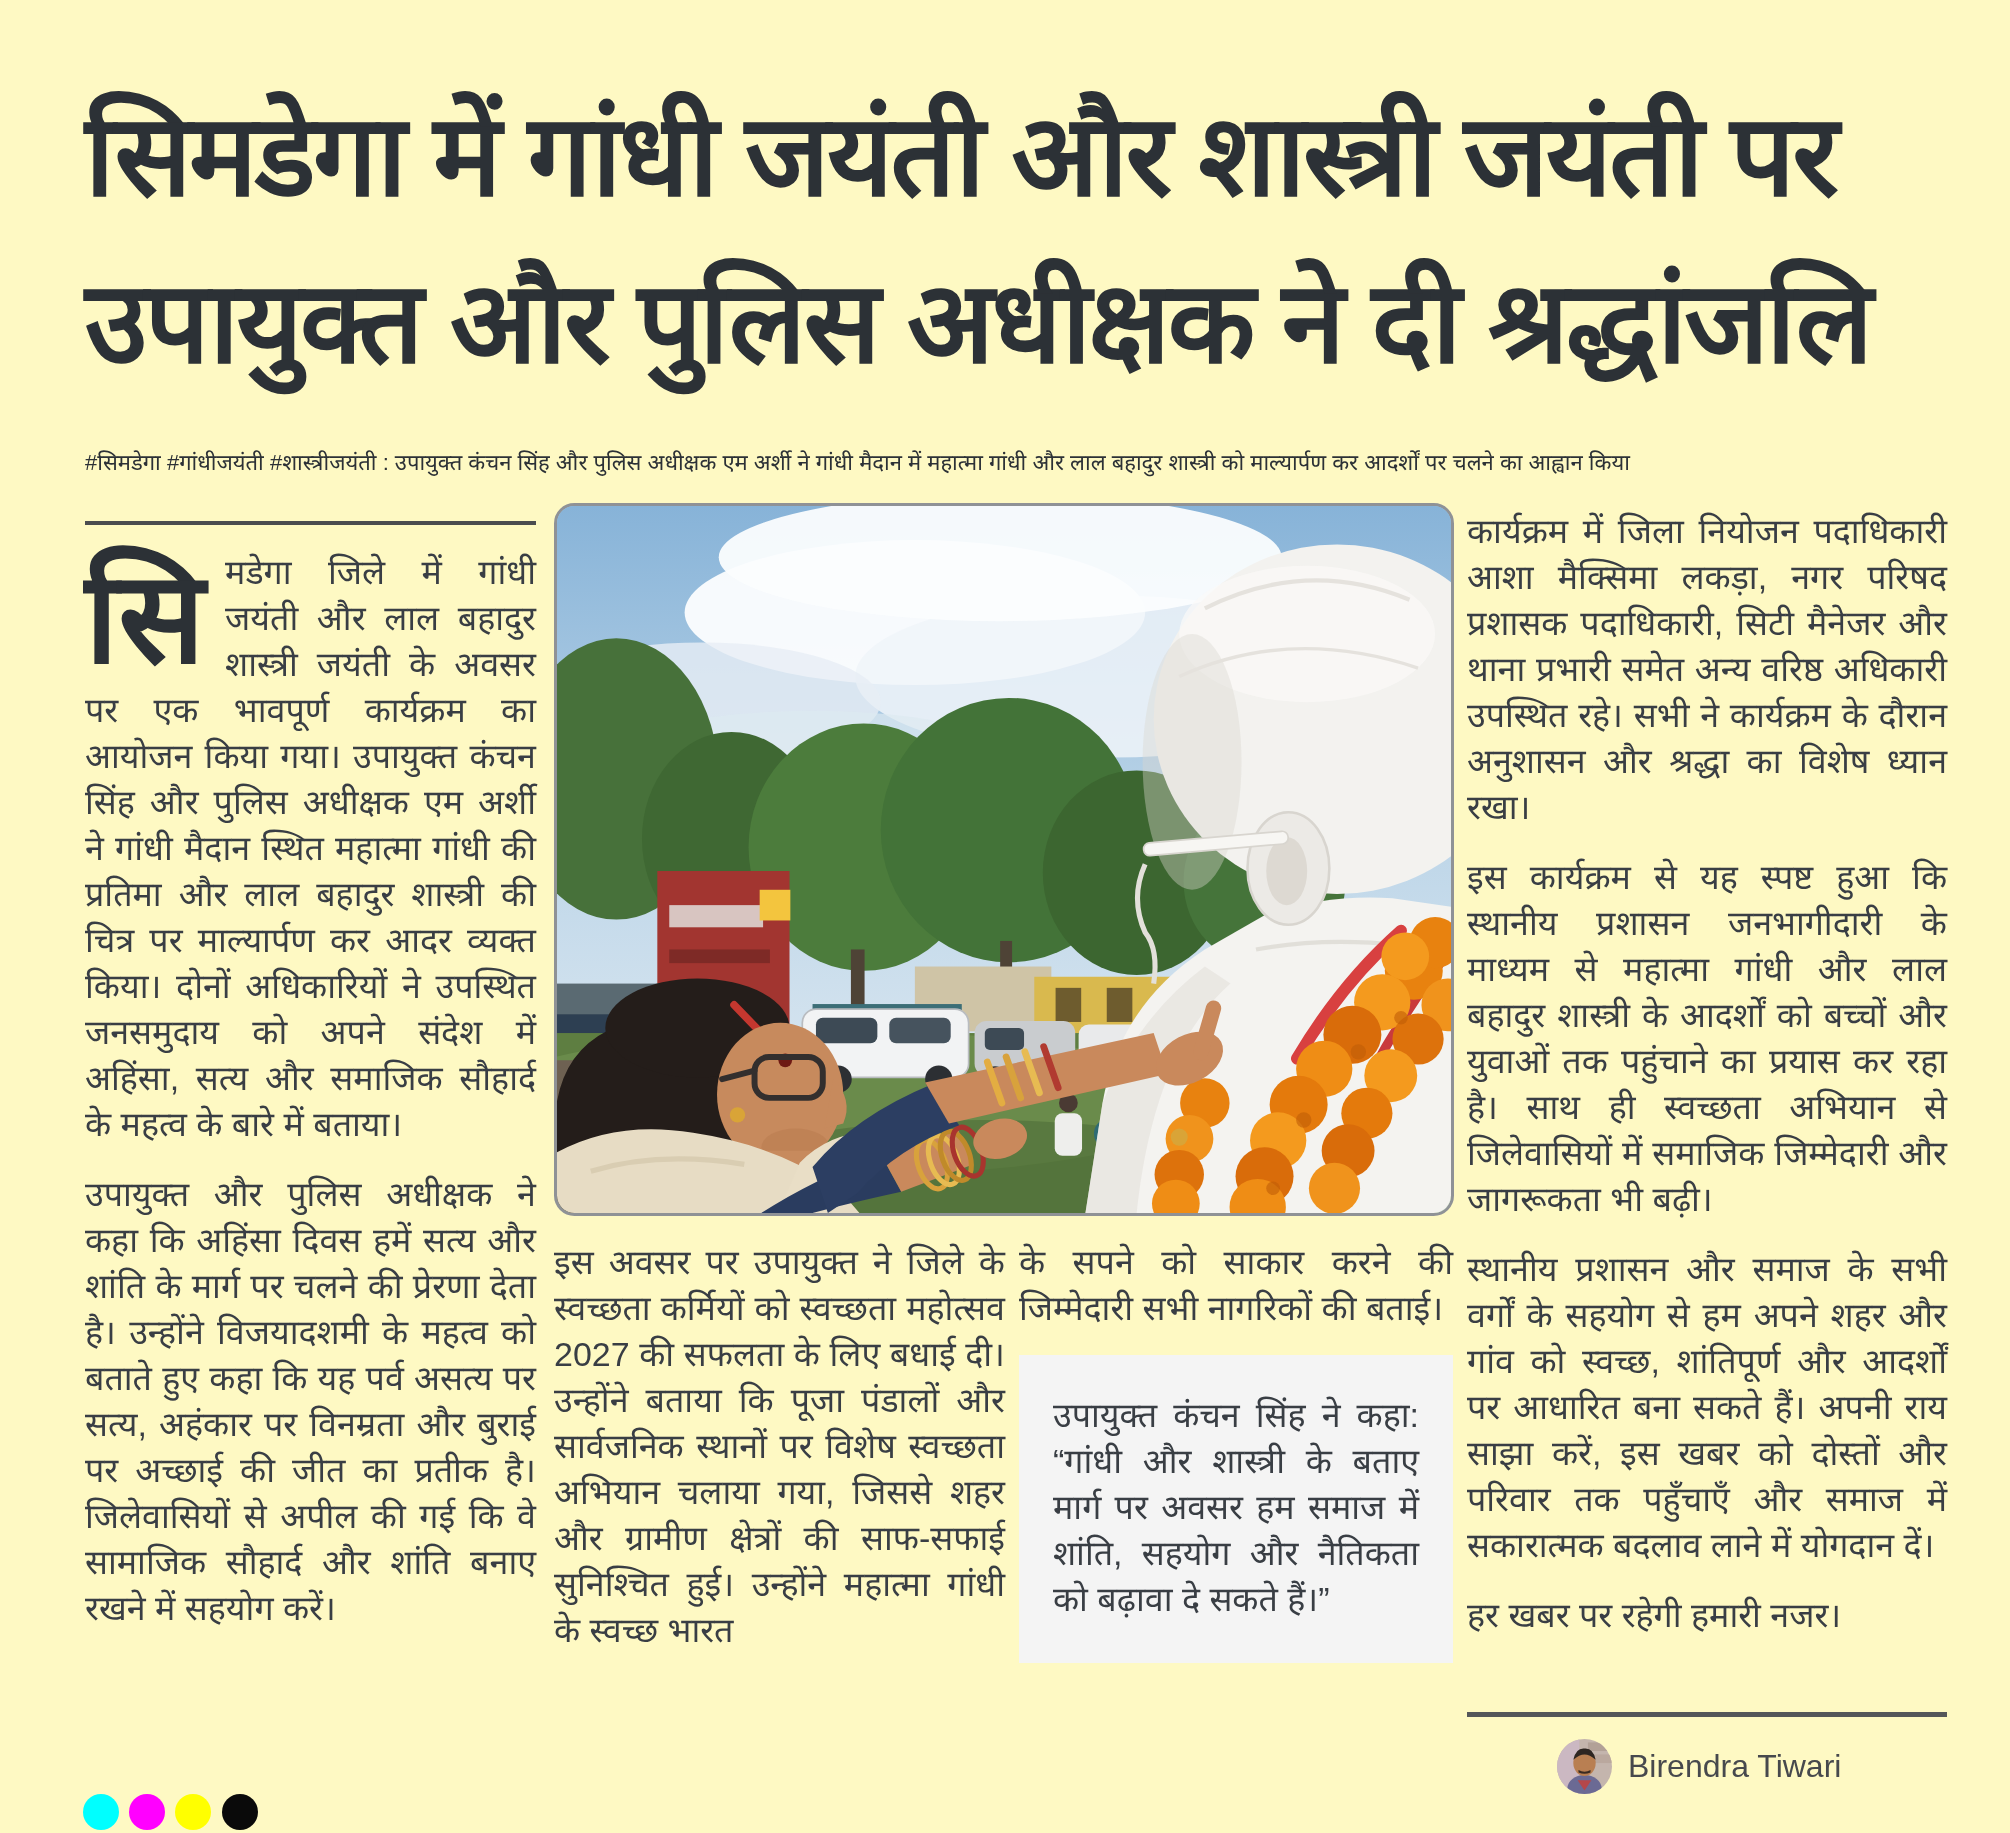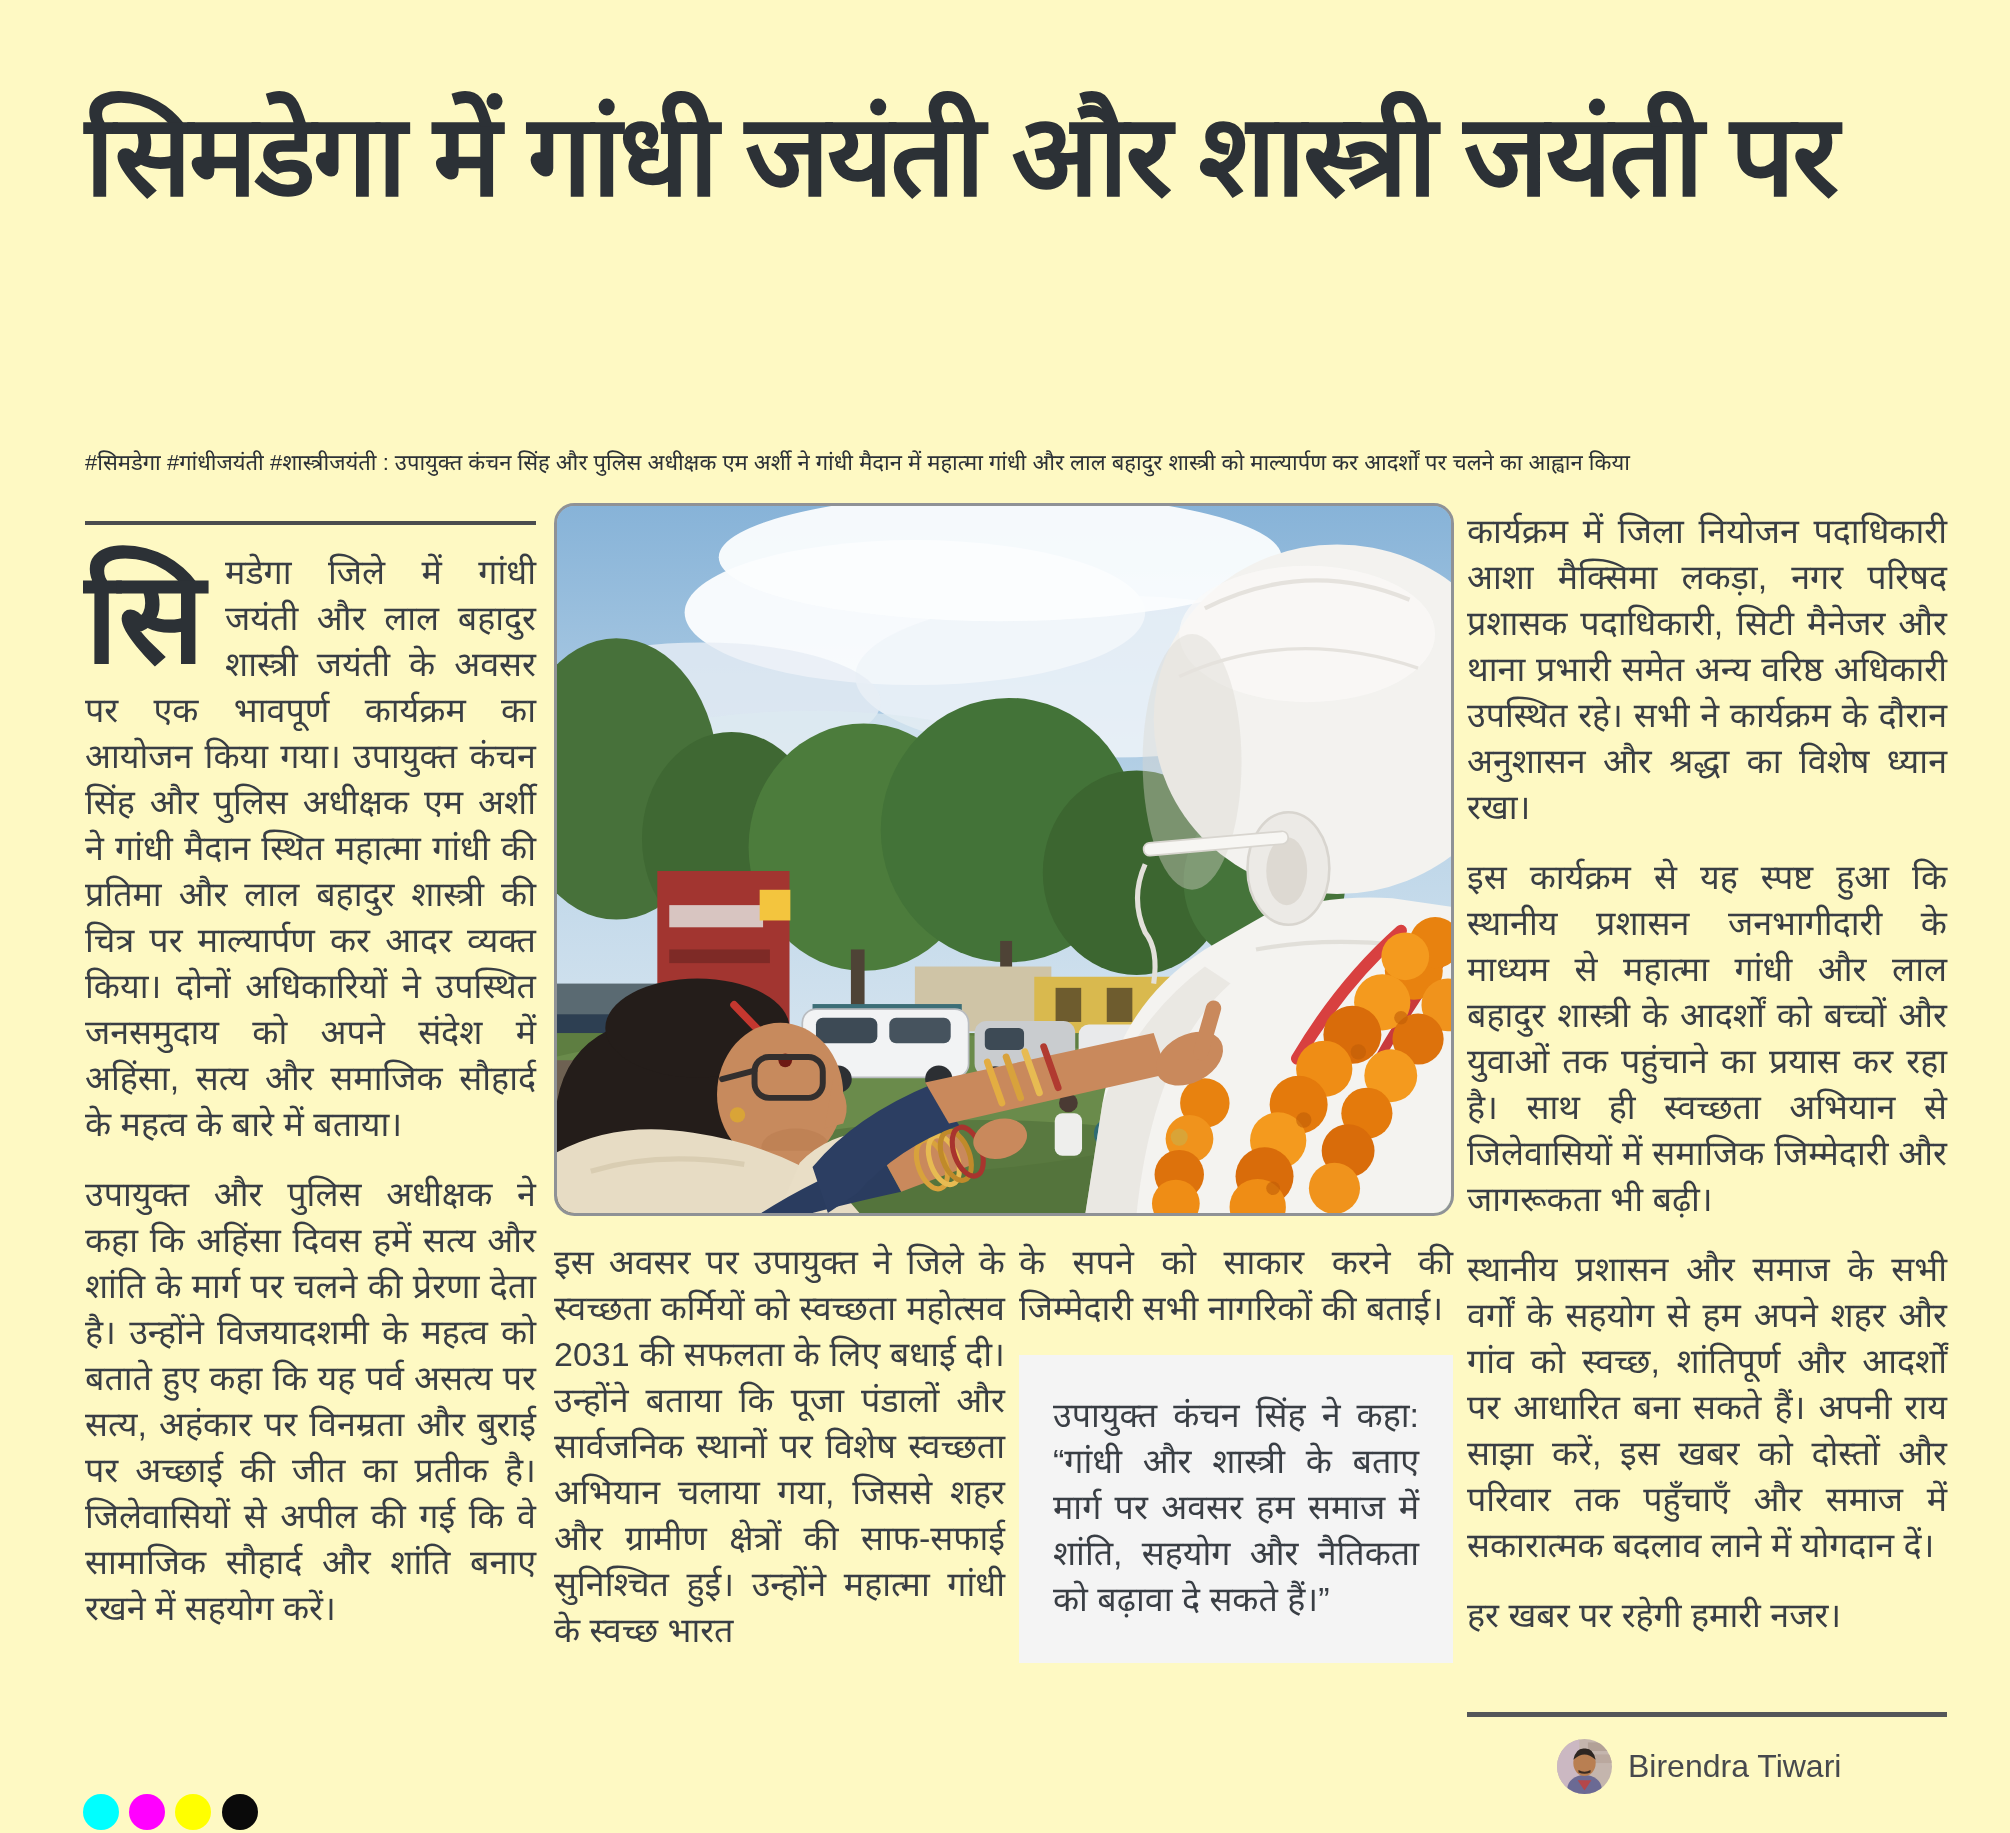--- a/index.html
+++ b/index.html
@@ -47,20 +47,21 @@
   .dot-c{background:#00ffff}.dot-m{background:#ff00ff}
   .dot-y{background:#ffff00}.dot-k{background:#0a0a0a}
 </style>
 </head>
 <body>
 
 <div class="page">
 
   <div class="headline">
     <span class="headline-line">सिमडेगा में गांधी जयंती और शास्त्री जयंती पर</span>
+    <span class="headline-line">उपायुक्त और पुलिस अधीक्षक ने दी श्रद्धांजलि</span>
   </div>
 
   <div class="subheadline">#सिमडेगा #गांधीजयंती #शास्त्रीजयंती : उपायुक्त कंचन सिंह और पुलिस अधीक्षक एम अर्शी ने गांधी मैदान में महात्मा गांधी और लाल बहादुर शास्त्री को माल्यार्पण कर आदर्शों पर चलने का आह्वान किया</div>
 
   <div class="col col-left">
     <div class="masthead-rule"></div>
     <div class="col-left-body">
       <p class="body"><span class="dropcap">सि</span><span>मडेगा जिले में गांधी जयंती और लाल बहादुर शास्त्री जयंती के अवसर पर एक भावपूर्ण कार्यक्रम का आयोजन किया गया। उपायुक्त कंचन सिंह और पुलिस अधीक्षक एम अर्शी ने गांधी मैदान स्थित महात्मा गांधी की प्रतिमा और लाल बहादुर शास्त्री की चित्र पर माल्यार्पण कर आदर व्यक्त किया। दोनों अधिकारियों ने उपस्थित जनसमुदाय को अपने संदेश में अहिंसा, सत्य और समाजिक सौहार्द के महत्व के बारे में बताया।</span></p>
       <p class="body">उपायुक्त और पुलिस अधीक्षक ने कहा कि अहिंसा दिवस हमें सत्य और शांति के मार्ग पर चलने की प्रेरणा देता है। उन्होंने विजयादशमी के महत्व को बताते हुए कहा कि यह पर्व असत्य पर सत्य, अहंकार पर विनम्रता और बुराई पर अच्छाई की जीत का प्रतीक है। जिलेवासियों से अपील की गई कि वे सामाजिक सौहार्द और शांति बनाए रखने में सहयोग करें।</p>
     </div>
@@ -215,21 +216,21 @@
           <path d="M571 634 L588 682" stroke="#b13a30"></path>
         </g>
         <ellipse cx="742" cy="648" rx="42" ry="28" fill="#c9895c" transform="rotate(-28 742 648)"></ellipse>
         <rect x="762" y="580" width="18" height="72" rx="9" fill="#c9895c" transform="rotate(16 771 586)"></rect>
         <circle cx="730" cy="740" r="10" fill="#d9a437"></circle>
       </g>
     </svg>
   </div>
 
   <div class="col col-mid-a">
-    <p class="body">इस अवसर पर उपायुक्त ने जिले के स्वच्छता कर्मियों को स्वच्छता महोत्सव 2031 की सफलता के लिए बधाई दी। उन्होंने बताया कि पूजा पंडालों और सार्वजनिक स्थानों पर विशेष स्वच्छता अभियान चलाया गया, जिससे शहर और ग्रामीण क्षेत्रों की साफ-सफाई सुनिश्चित हुई। उन्होंने महात्मा गांधी के स्वच्छ भारत</p>
+    <p class="body">इस अवसर पर उपायुक्त ने जिले के स्वच्छता कर्मियों को स्वच्छता महोत्सव 2027 की सफलता के लिए बधाई दी। उन्होंने बताया कि पूजा पंडालों और सार्वजनिक स्थानों पर विशेष स्वच्छता अभियान चलाया गया, जिससे शहर और ग्रामीण क्षेत्रों की साफ-सफाई सुनिश्चित हुई। उन्होंने महात्मा गांधी के स्वच्छ भारत</p>
   </div>
 
   <div class="col col-mid-b">
     <p class="body">के सपने को साकार करने की जिम्मेदारी सभी नागरिकों की बताई।</p>
     <div class="quote-block">
       <p class="body">उपायुक्त कंचन सिंह ने कहा: “गांधी और शास्त्री के बताए मार्ग पर अवसर हम समाज में शांति, सहयोग और नैतिकता को बढ़ावा दे सकते हैं।”</p>
     </div>
   </div>
 
   <div class="col col-right">

